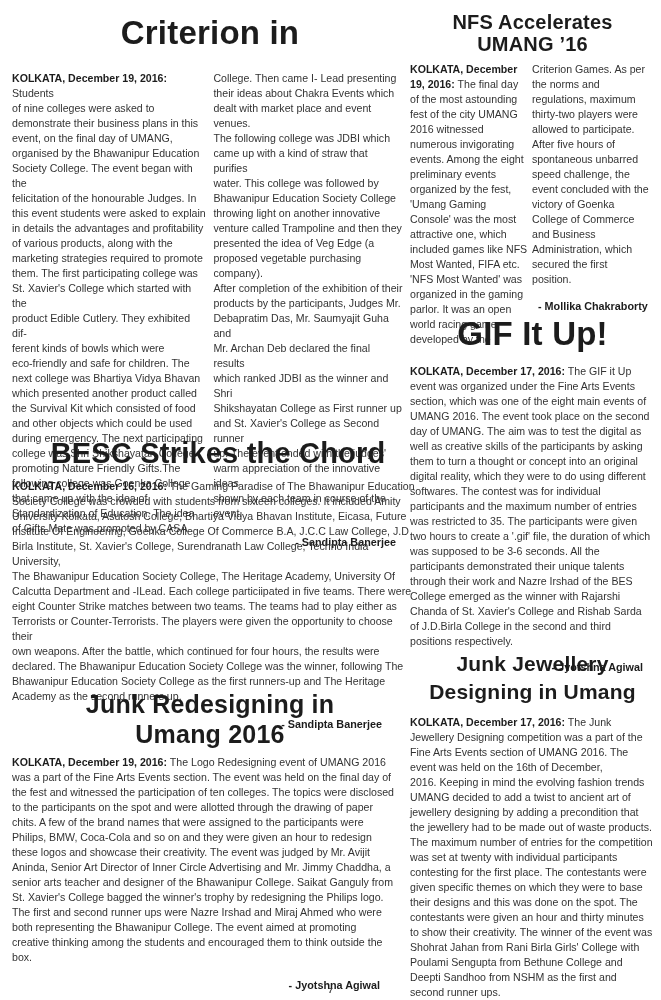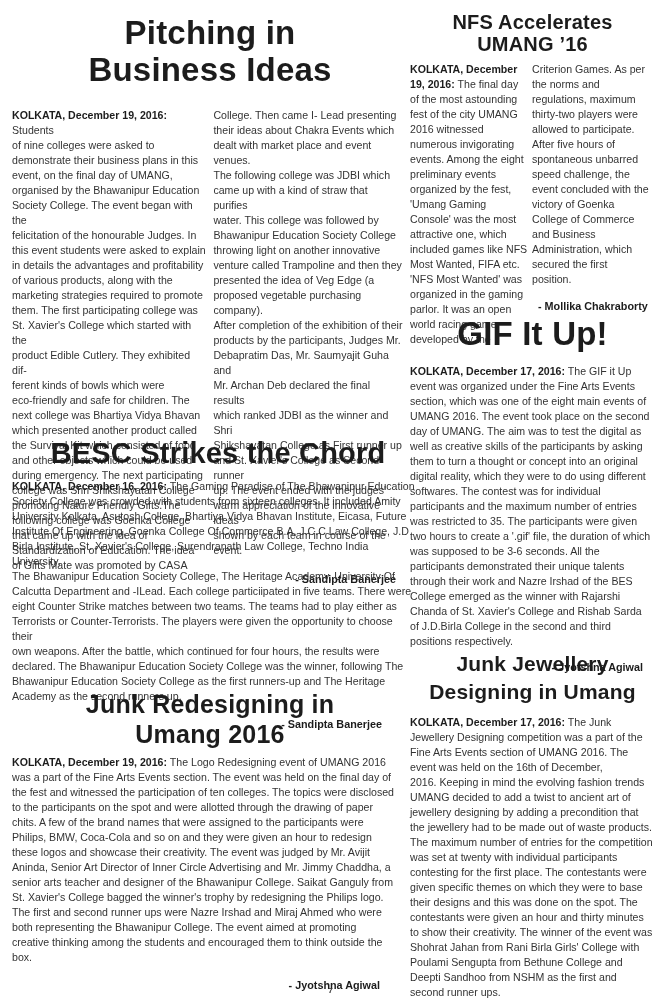--- a/index.html
+++ b/index.html
@@ -24,22 +24,21 @@
     .page-number {
       position: absolute; left: 0; width: 661px; top: 986px;
       text-align: center; font-size: 8px; font-weight: bold; color: #333;
     }
   </style>
 </head>
 <body>
 
 <div class="article" style="left:12px; top:14px; width:392px;">
   <div class="headline" style="font-size:33px; line-height:37px; margin-left:-12px; width:420px;">
-    <div>Pitching in</div>
-    <div>Business Ideas</div>
+    <div>Criterion in</div>
   </div>
   <div class="cols body-text" style="margin-top:20px;">
     <div class="col" style="width:204px;"><span class="dateline">KOLKATA, December 19, 2016:</span><span> Students
 of nine colleges were asked to
 demonstrate their business plans in this
 event, on the final day of UMANG,
 organised by the Bhawanipur Education
 Society College. The event began with the
 felicitation of the honourable Judges. In
 this event students were asked to explain

